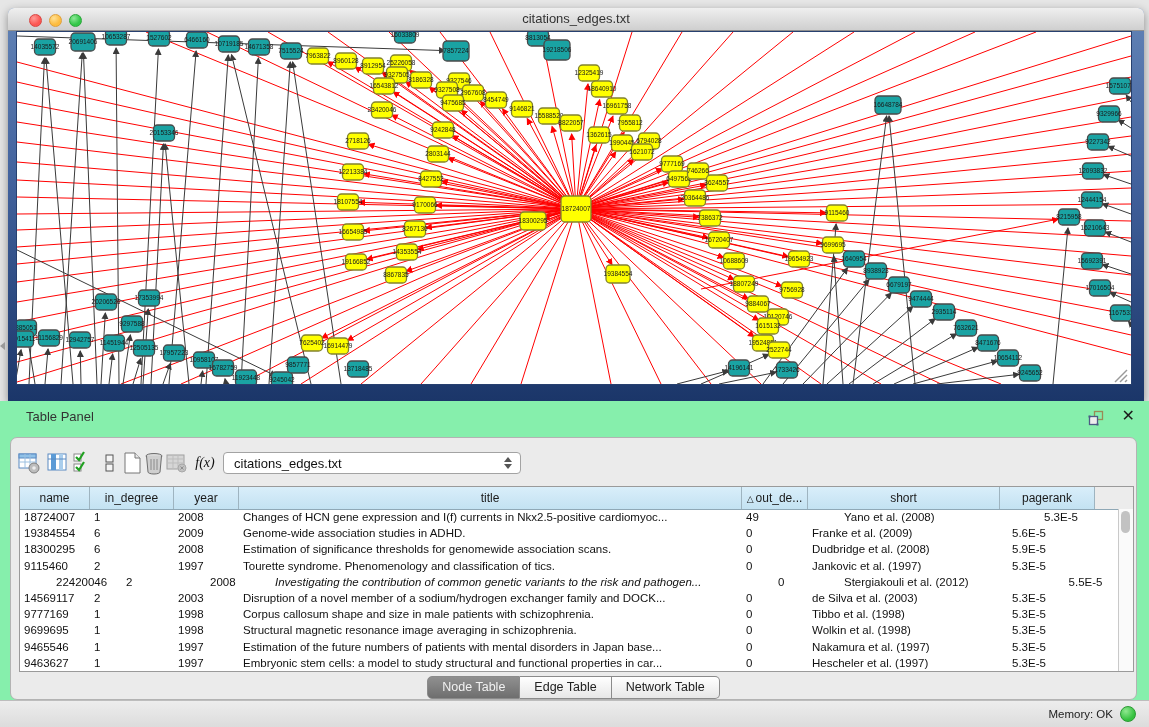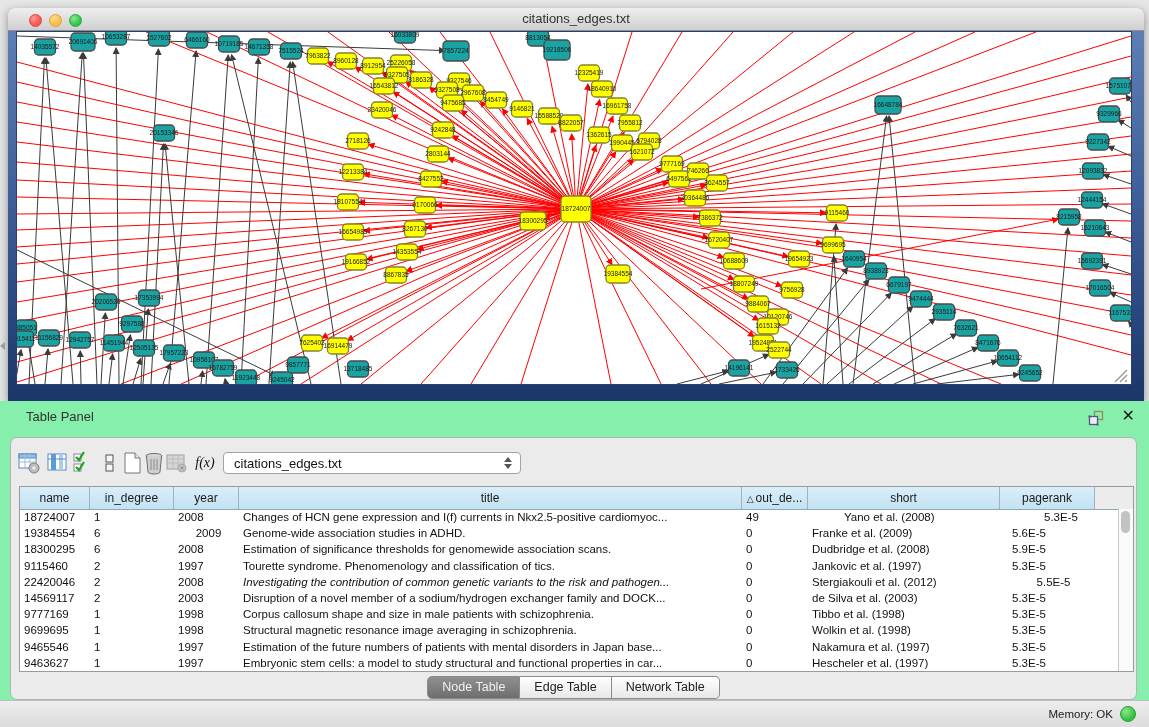--- a/index.html
+++ b/index.html
@@ -781,21 +781,21 @@
             <div class="td c-in_degree" style="width: 84px;">1</div>
             <div class="td c-year" style="width: 65px;">2008</div>
             <div class="td c-title" style="width: 503px;">Changes of HCN gene expression and I(f) currents in Nkx2.5-positive cardiomyoc...</div>
             <div class="td c-out_degree" style="width: 66px;">49</div>
             <div class="td c-short" style="width: 192px; margin-left: 32px;">Yano et al. (2008)</div>
             <div class="td c-pagerank" style="width: 95px;">5.3E-5</div>
           </div>
           <div class="tr">
             <div class="td c-name" style="width: 70px;">19384554</div>
             <div class="td c-in_degree" style="width: 84px;">6</div>
-            <div class="td c-year" style="width: 65px; text-align: center;">2009</div>
+            <div class="td c-year" style="width: 65px;">2009</div>
             <div class="td c-title" style="width: 503px;">Genome-wide association studies in ADHD.</div>
             <div class="td c-out_degree" style="width: 66px;">0</div>
             <div class="td c-short" style="width: 192px;">Franke et al. (2009)</div>
             <div class="td c-pagerank" style="width: 95px;">5.6E-5</div>
           </div>
           <div class="tr">
             <div class="td c-name" style="width: 70px;">18300295</div>
             <div class="td c-in_degree" style="width: 84px;">6</div>
             <div class="td c-year" style="width: 65px;">2008</div>
             <div class="td c-title" style="width: 503px;">Estimation of significance thresholds for genomewide association scans.</div>
@@ -806,21 +806,21 @@
           <div class="tr">
             <div class="td c-name" style="width: 70px;">9115460</div>
             <div class="td c-in_degree" style="width: 84px;">2</div>
             <div class="td c-year" style="width: 65px;">1997</div>
             <div class="td c-title" style="width: 503px;">Tourette syndrome. Phenomenology and classification of tics.</div>
             <div class="td c-out_degree" style="width: 66px;">0</div>
             <div class="td c-short" style="width: 192px;">Jankovic et al. (1997)</div>
             <div class="td c-pagerank" style="width: 95px;">5.3E-5</div>
           </div>
           <div class="tr">
-            <div class="td c-name" style="width: 70px;">22420046</div>
+            <div class="td c-name" style="width: 70px; margin-left: 32px;">22420046</div>
             <div class="td c-in_degree" style="width: 84px;">2</div>
             <div class="td c-year" style="width: 65px;">2008</div>
             <div class="td c-title" style="width: 503px; font-style: italic;">Investigating the contribution of common genetic variants to the risk and pathogen...</div>
             <div class="td c-out_degree" style="width: 66px;">0</div>
             <div class="td c-short" style="width: 192px;">Stergiakouli et al. (2012)</div>
             <div class="td c-pagerank" style="width: 95px; text-align: center;">5.5E-5</div>
           </div>
           <div class="tr">
             <div class="td c-name" style="width: 70px;">14569117</div>
             <div class="td c-in_degree" style="width: 84px;">2</div>

